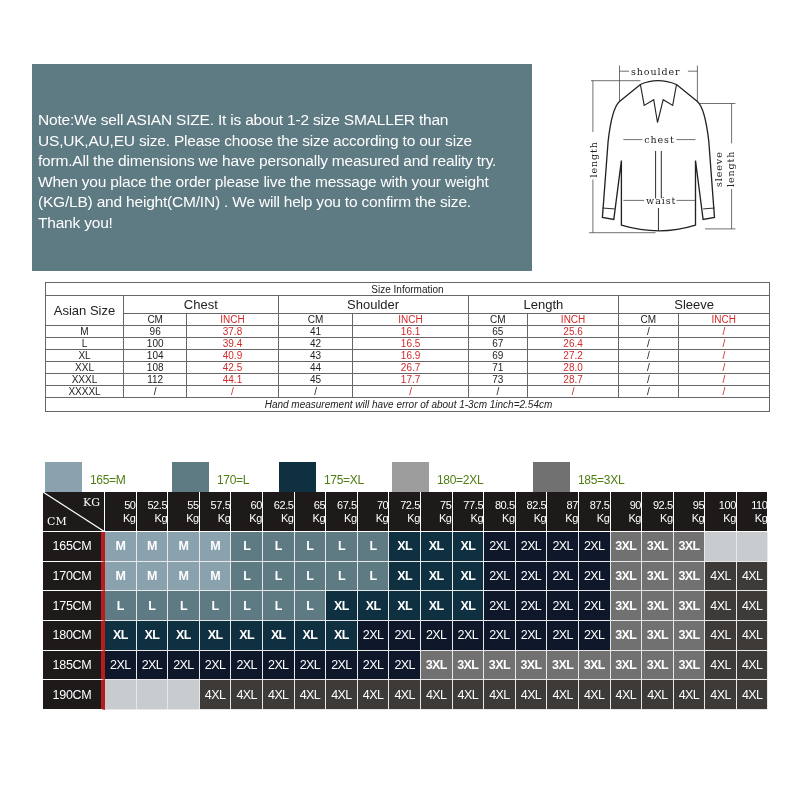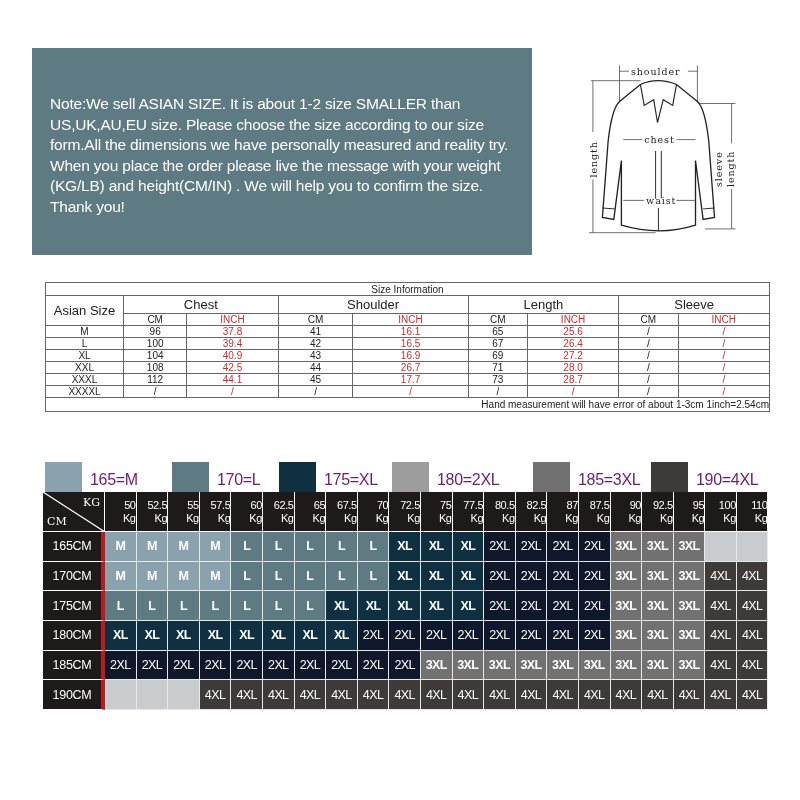--- a/index.html
+++ b/index.html
@@ -1,48 +1,48 @@
 <!DOCTYPE html>
 <html><head>
 <meta charset="utf-8">
 <style>
   * { box-sizing: border-box; margin: 0; padding: 0; }
   html, body { width: 800px; height: 800px; background: #ffffff; overflow: hidden; }
   body { position: relative; font-family: "Liberation Sans", "DejaVu Sans", sans-serif; color: #222; }
 
   .note-box {
-    position: absolute; left: 32px; top: 48px; width: 500px; height: 207px;
+    position: absolute; left: 32px; top: 64px; width: 500px; height: 207px;
     background: #5e7a82; color: #ffffff;
-    padding: 46px 18px 0 18px;
+    padding: 46px 18px 0 6px;
     font-size: 15.5px; line-height: 20.5px; letter-spacing: -0.2px;
   }
 
   .diagram { position: absolute; left: 572px; top: 56px; width: 190px; height: 190px; }
   .diagram svg { width: 100%; height: 100%; }
   .diagram .lbl { font-family: "DejaVu Serif", serif; font-size: 10px; fill: #222; letter-spacing: 1px; }
 
   .size-table {
     position: absolute; left: 45px; top: 282px; width: 725px;
     border-collapse: collapse; font-size: 10px; color: #222;
     border: 1.5px solid #555;
   }
   .size-table td, .size-table th {
     border: 1px solid #666; text-align: center; font-weight: normal;
     height: 12px; line-height: 11px; padding: 0;
   }
   .size-table .title-row td { text-align: center; height: 13px; }
   .size-table .group-row th { height: 18px; font-size: 13px; }
   .size-table .red { color: #d22a2a; }
-  .size-table .foot td { text-align: right; padding-left: 2px; height: 14px; }
+  .size-table .foot td { text-align: center; padding-left: 2px; height: 14px; font-style: italic; }
   .size-table .asian-col { width: 78px; }
 
   .legend { position: absolute; left: 45px; top: 462px; width: 730px; height: 36px; }
   .legend-item { position: absolute; top: 0; height: 36px; display: flex; align-items: center; }
   .swatch { width: 37px; height: 36px; display: inline-block; }
-  .legend-label { font-size: 16px; margin-left: 8px; color: #701a75; letter-spacing: -0.3px; }
+  .legend-label { font-size: 12px; margin-left: 8px; color: #4d7c0f; letter-spacing: -0.3px; }
 
   .grid { position: absolute; left: 43px; top: 492px; width: 727px; height: 190px; }
   .grid .hdr-row, .grid .row { display: flex; }
   .grid .hdr-row { height: 40px; }
   .grid .row { height: 29.7px; }
   .corner {
     width: 62px; height: 40px; background: #1e1a1a; position: relative; color: #fff;
     border-right: 1px solid #fff; border-bottom: 1px solid #fff;
   }
   .corner svg { position: absolute; left: 0; top: 0; }
@@ -234,24 +234,20 @@
       <span class="legend-label">175=XL</span>
     </div>
     <div class="legend-item" style="left: 347px;">
       <span class="swatch" style="background: rgb(157, 157, 157);"></span>
       <span class="legend-label">180=2XL</span>
     </div>
     <div class="legend-item" style="left: 488px;">
       <span class="swatch" style="background: rgb(113, 113, 113);"></span>
       <span class="legend-label">185=3XL</span>
     </div>
-    <div class="legend-item" style="left: 606px;">
-      <span class="swatch" style="background: rgb(61, 58, 55);"></span>
-      <span class="legend-label">190=4XL</span>
-    </div>
   </div>
 
 <div class="grid">
   <div class="hdr-row" id="grid-header">
     <div class="corner">
       <svg width="62" height="40">
           <line x1="0" y1="0" x2="62" y2="40" stroke="#fff" stroke-width="1.2"></line>
         </svg>
       <span class="kg">KG</span>
       <span class="cm">CM</span>

